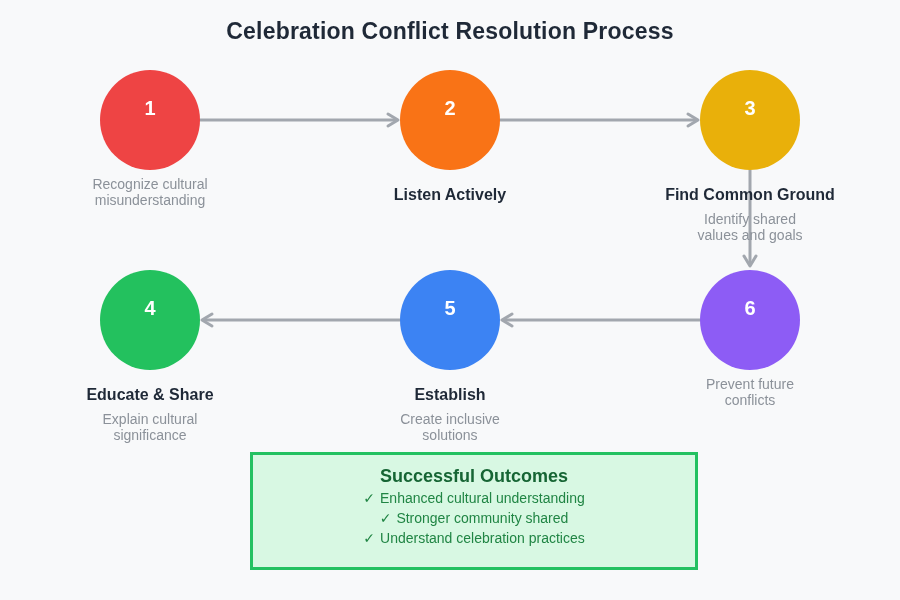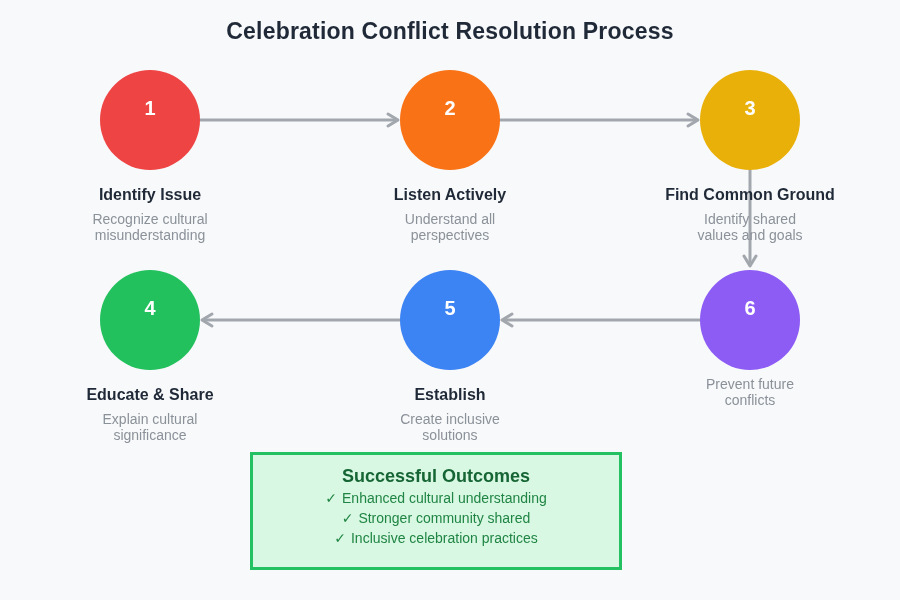--- a/index.html
+++ b/index.html
@@ -72,21 +72,21 @@
   .pos-s1 { left: 40px;  top: 70px; }
   .pos-s2 { left: 340px; top: 70px; }
   .pos-s3 { left: 640px; top: 70px; }
   .pos-s4 { left: 40px;  top: 270px; }
   .pos-s5 { left: 340px; top: 270px; }
   .pos-s6 { left: 640px; top: 270px; }
   .outcomes-box {
     position: absolute;
     left: 250px;
     top: 452px;
-    width: 372px;
+    width: 448px;
     height: 118px;
     box-sizing: border-box;
     border-width: 3px;
     border-style: solid;
     text-align: center;
     z-index: 1;
   }
   .outcomes-title {
     margin-top: 9px;
     font-size: 18px;
@@ -122,32 +122,29 @@
       <path d="M512,314 L502,320 L512,326"></path>
       <path d="M400,320 L204,320"></path>
       <path d="M212,314 L202,320 L212,326"></path>
     </g>
   </svg>
 
   <div class="step pos-s1">
     <div class="circle" style="background-color: rgb(238, 68, 68);">
       <span class="num">1</span>
     </div>
-    <div class="step-label">Identify Issue</div>
     <div class="step-desc">Recognize cultural
 misunderstanding</div>
   </div>
 
   <div class="step pos-s2">
     <div class="circle" style="background-color: rgb(249, 115, 22);">
       <span class="num">2</span>
     </div>
     <div class="step-label">Listen Actively</div>
-    <div class="step-desc">Understand all
-perspectives</div>
   </div>
 
   <div class="step pos-s3">
     <div class="circle" style="background-color: rgb(233, 176, 10);">
       <span class="num">3</span>
     </div>
     <div class="step-label">Find Common Ground</div>
     <div class="step-desc">Identify shared
 values and goals</div>
   </div>
@@ -181,18 +178,18 @@
   <div class="outcomes-box" style="background-color: rgb(216, 248, 227); border-color: rgb(35, 193, 97);">
     <div class="outcomes-title" style="color: rgb(22, 101, 52);">Successful Outcomes</div>
     <div class="outcomes-items" style="color: rgb(32, 133, 68);">
       <div class="outcome-item">
         <span class="check">✓</span><span>Enhanced cultural understanding</span>
       </div>
       <div class="outcome-item">
         <span class="check">✓</span><span>Stronger community shared</span>
       </div>
       <div class="outcome-item">
-        <span class="check">✓</span><span>Inclusive celebration practices</span>
+        <span class="check">✓</span><span>Understand celebration practices</span>
       </div>
     </div>
   </div>
 
 </div>
 
 </body></html>

